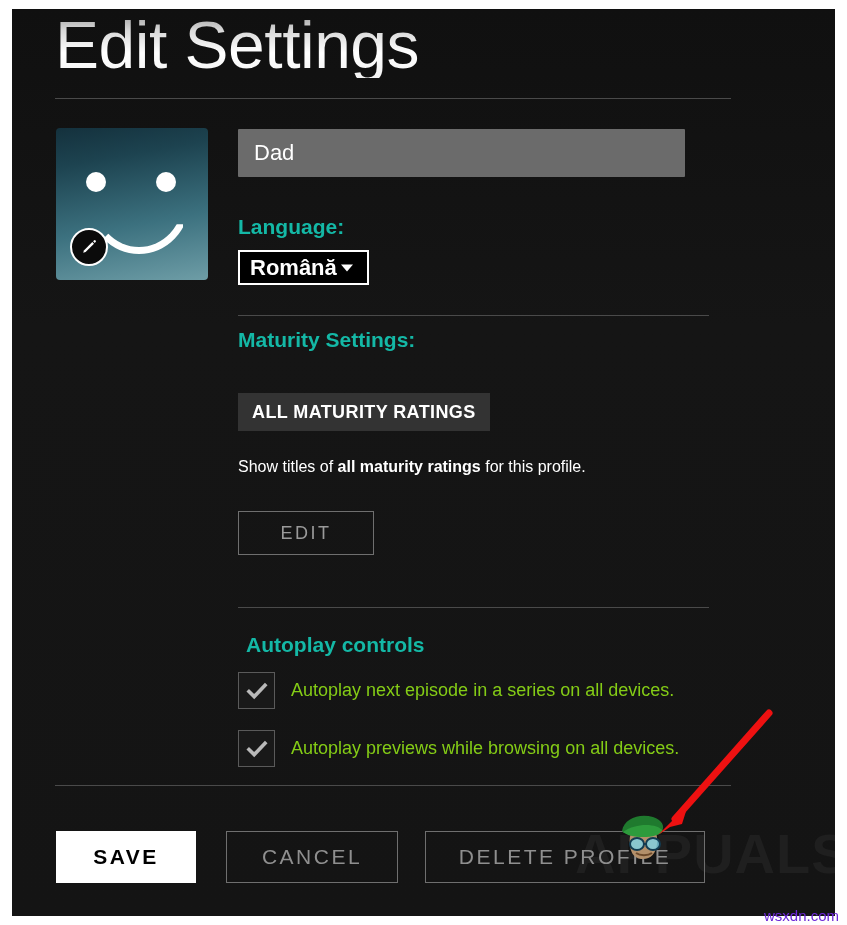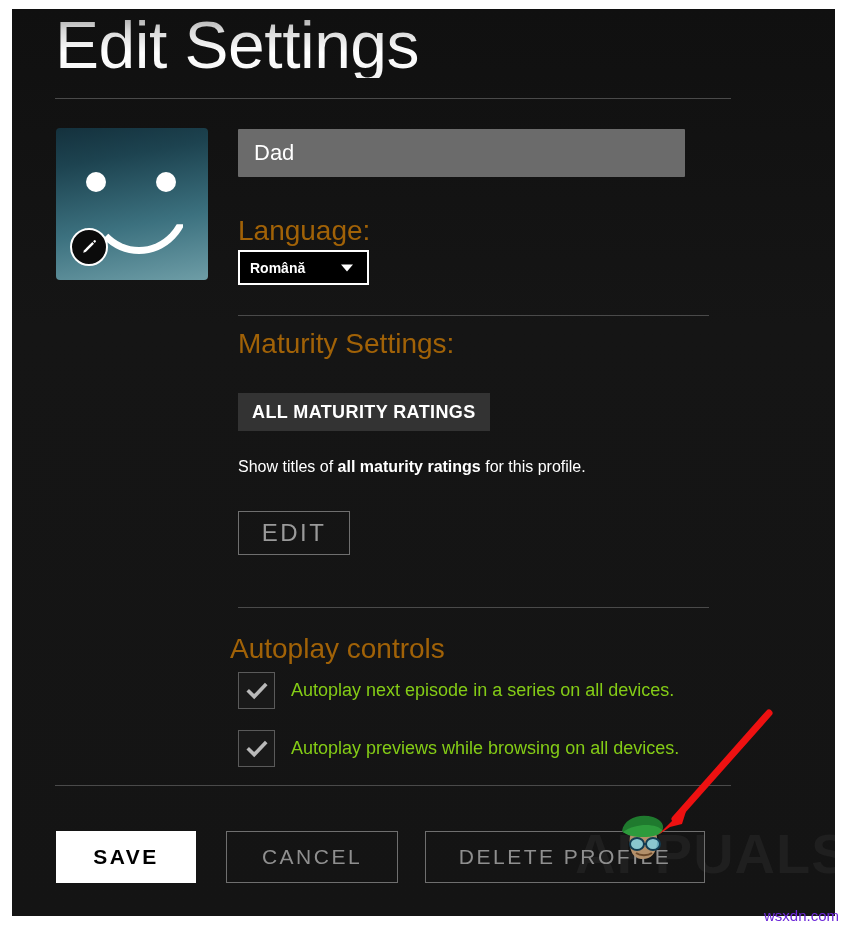--- a/index.html
+++ b/index.html
@@ -132,47 +132,47 @@
     font-family: "Liberation Sans", sans-serif;
     font-size: 22px;
     padding: 0 16px;
     box-sizing: border-box;
     border-radius: 1px;
   }
 
   
   .section-label {
     position: absolute;
-    color: #a16207;
-    font-size: 28px;
-    font-weight: 400;
+    color: #14b8a6;
+    font-size: 21px;
+    font-weight: 700;
     white-space: nowrap;
   }
   .lbl-language { left: 226px; top: 206px; }
   .lbl-maturity { left: 226px; top: 319px; }
-  .lbl-autoplay { left: 218px; top: 624px; }
+  .lbl-autoplay { left: 234px; top: 624px; }
 
   
   .lang-select {
     position: absolute;
     left: 226px;
     top: 241px;
     width: 131px;
     height: 35px;
     background: #000000;
     border: 2px solid #ffffff;
     box-sizing: border-box;
     display: flex;
     align-items: center;
     padding-left: 10px;
     cursor: pointer;
   }
   .lang-select .val {
     color: #ffffff;
-    font-size: 14px;
+    font-size: 22px;
     font-weight: bold;
     white-space: nowrap;
     text-align: right;
   }
   .lang-select .caret {
     position: absolute;
     right: 14px;
     top: 50%;
     transform: translateY(-50%);
     width: 0;
@@ -206,27 +206,27 @@
     font-size: 16px;
     white-space: nowrap;
   }
   .maturity-desc b { font-weight: bold; }
 
   
   .edit-btn {
     position: absolute;
     left: 226px;
     top: 502px;
-    width: 112px;
+    width: 136px;
     height: 44px;
     background: transparent;
     border: 1px solid #6f6f6f;
     color: #9a9a9a;
     font-family: "Liberation Sans", sans-serif;
-    font-size: 24px;
+    font-size: 18px;
     letter-spacing: 2.5px;
     cursor: pointer;
     box-sizing: border-box;
   }
 
   
   .check-row {
     position: absolute;
     left: 226px;
     display: flex;

